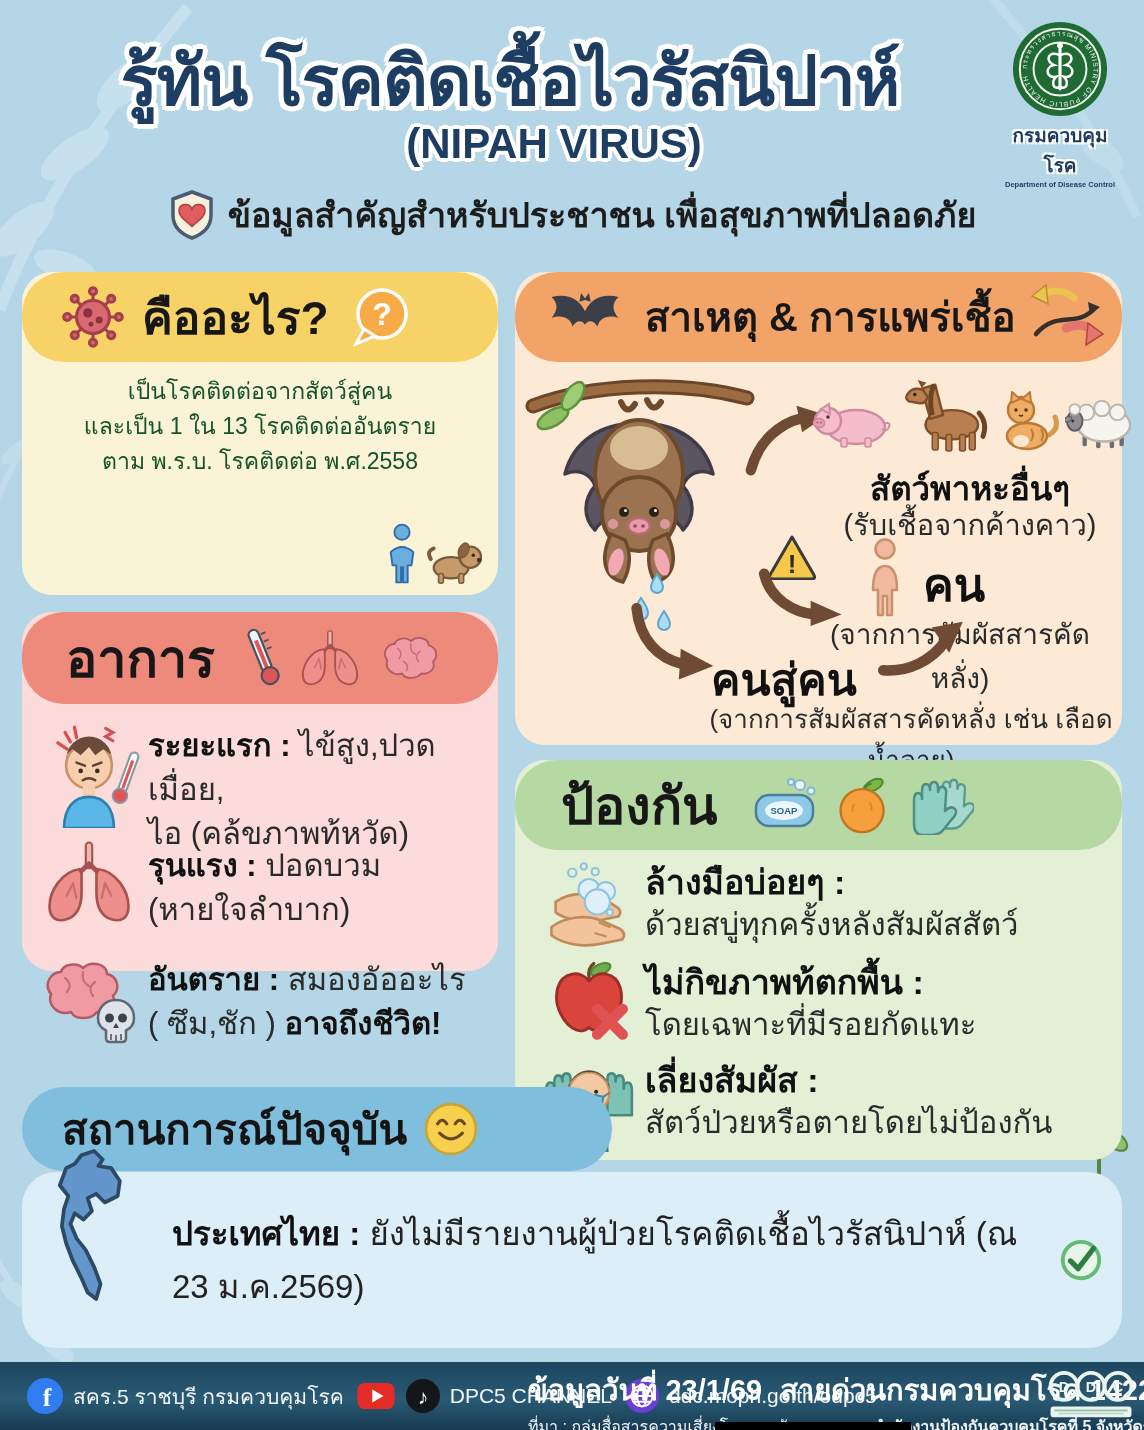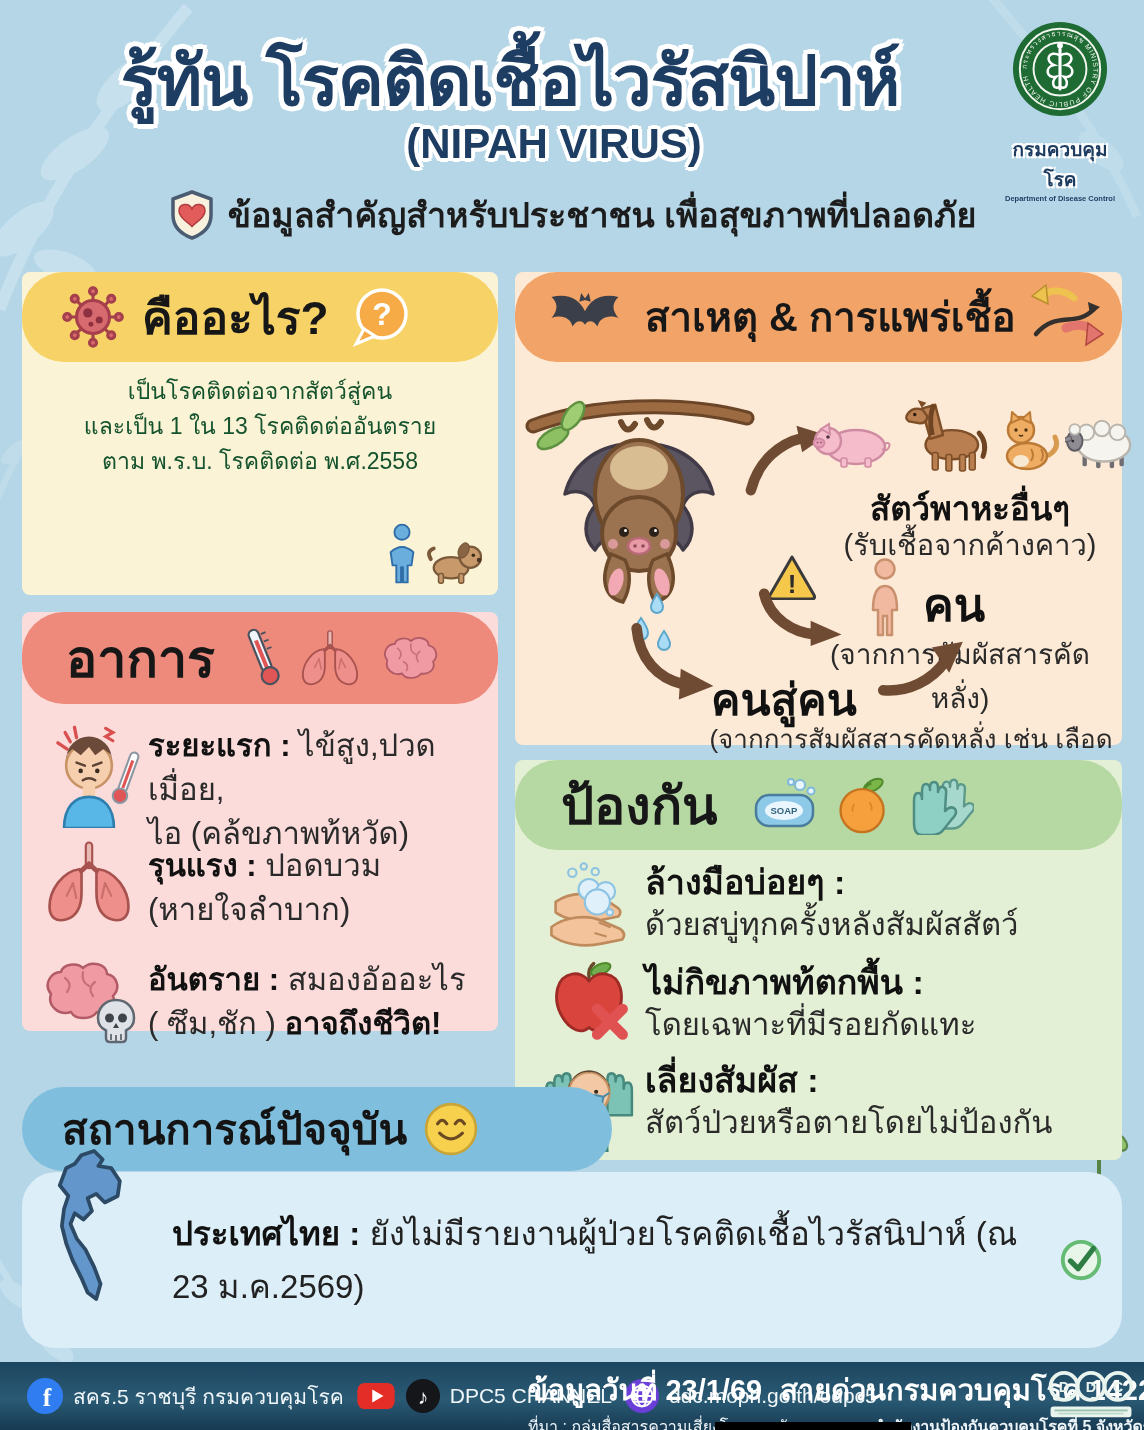--- a/index.html
+++ b/index.html
@@ -6,47 +6,47 @@
   body{font-family:"Liberation Sans","DejaVu Sans",sans-serif;background:#9cc3d8;}
   .poster{position:relative;width:1144px;height:1430px;background:#b5d6e7;overflow:hidden;margin:0 auto;}
   .decor{position:absolute;color:#c9e2ef;pointer-events:none;}
   
   .title{position:absolute;left:0;top:26px;width:1020px;text-align:center;font-size:69px;font-weight:bold;color:#1e3d63;letter-spacing:-1px;
     text-shadow:-4px -4px 0 #fff,4px -4px 0 #fff,-4px 4px 0 #fff,4px 4px 0 #fff,0 -5px 0 #fff,0 5px 0 #fff,-5px 0 0 #fff,5px 0 0 #fff;}
   .subtitle{position:absolute;left:0;top:120px;width:1020px;text-align:center;font-size:42px;font-weight:bold;color:#1e3d63;
     text-shadow:-3px -3px 0 #fff,3px -3px 0 #fff,-3px 3px 0 #fff,3px 3px 0 #fff,0 -4px 0 #fff,0 4px 0 #fff,-4px 0 0 #fff,4px 0 0 #fff;padding-left:44px;}
   .tagline{position:absolute;left:0;top:188px;width:1144px;display:flex;justify-content:center;align-items:center;gap:12px;font-size:34px;font-weight:600;color:#1c1c1c;}
   .logo-block{position:absolute;left:998px;top:20px;width:124px;text-align:center;}
-  .logo-dept-th{font-size:19px;font-weight:bold;color:#1d3a5f;margin-top:16px;
+  .logo-dept-th{font-size:19px;font-weight:bold;color:#1d3a5f;margin-top:2px;
     text-shadow:-2px -2px 0 #fff,2px -2px 0 #fff,-2px 2px 0 #fff,2px 2px 0 #fff;}
   .logo-dept-en{font-size:7.5px;color:#1d3a5f;font-weight:bold;}
   
-  .card{position:absolute;border-radius:8px;}
+  .card{position:absolute;border-radius:30px;}
   .card-head{position:absolute;left:0;top:0;width:100%;height:90px;border-radius:42px;display:flex;align-items:center;box-sizing:border-box;}
   .sec-title{font-weight:bold;color:#171717;}
   .card-yellow{left:22px;top:272px;width:476px;height:323px;background:#fbf3d5;}
   .card-yellow .card-head{background:#f6d267;padding:0 20px 0 38px;gap:16px;}
   .card-orange{left:515px;top:272px;width:607px;height:473px;background:#fdead6;}
   .card-orange .card-head{background:#f2a367;padding:0 14px 0 24px;gap:14px;}
-  .card-pink{left:22px;top:612px;width:476px;height:419px;background:#fbdcda;}
+  .card-pink{left:22px;top:612px;width:476px;height:359px;background:#fbdcda;}
   .card-pink .card-head{background:#ee8a7b;height:92px;padding:0 20px 0 44px;gap:14px;}
   .card-green{left:515px;top:760px;width:607px;height:400px;background:#e4f0d5;}
   .card-green .card-head{background:#b6d8a3;padding:0 20px 0 46px;gap:16px;}
   .pill-blue{left:22px;top:1087px;width:590px;height:84px;background:#7fbedd;border-radius:42px;display:flex;align-items:center;gap:16px;padding:0 0 0 40px;box-sizing:border-box;position:absolute;}
   .box-status{left:22px;top:1172px;width:1100px;height:176px;background:#dceef7;border-radius:34px;position:absolute;}
   
   .what-lines{position:absolute;left:0;top:102px;width:100%;text-align:center;font-size:23px;line-height:1.52;color:#14532d;}
   .what-pets{position:absolute;right:16px;bottom:10px;display:flex;align-items:flex-end;gap:6px;}
   
   .sym-item{position:absolute;display:flex;align-items:flex-start;}
   .sym-icon{width:118px;display:flex;justify-content:center;flex-shrink:0;}
   .sym-text{font-size:31px;line-height:1.42;color:#2a2a2a;padding-top:4px;}
   .blabel{font-weight:bold;color:#111;}
   
-  .cz{position:absolute;margin-top:20px;}
+  .cz{position:absolute;}
   .cz-label{font-weight:bold;color:#111;}
   .cz-note{color:#2a2a2a;}
   .animals-row{display:flex;align-items:flex-end;gap:4px;}
   
   .prev-item{position:absolute;display:flex;align-items:flex-start;}
   .prev-icon{width:112px;display:flex;justify-content:center;flex-shrink:0;}
   .prev-label{font-size:34px;font-weight:bold;color:#111;line-height:1.3;}
   .prev-text{font-size:31px;color:#2a2a2a;line-height:1.35;}
   
   .status-title{font-size:42px;font-weight:bold;color:#141414;}

